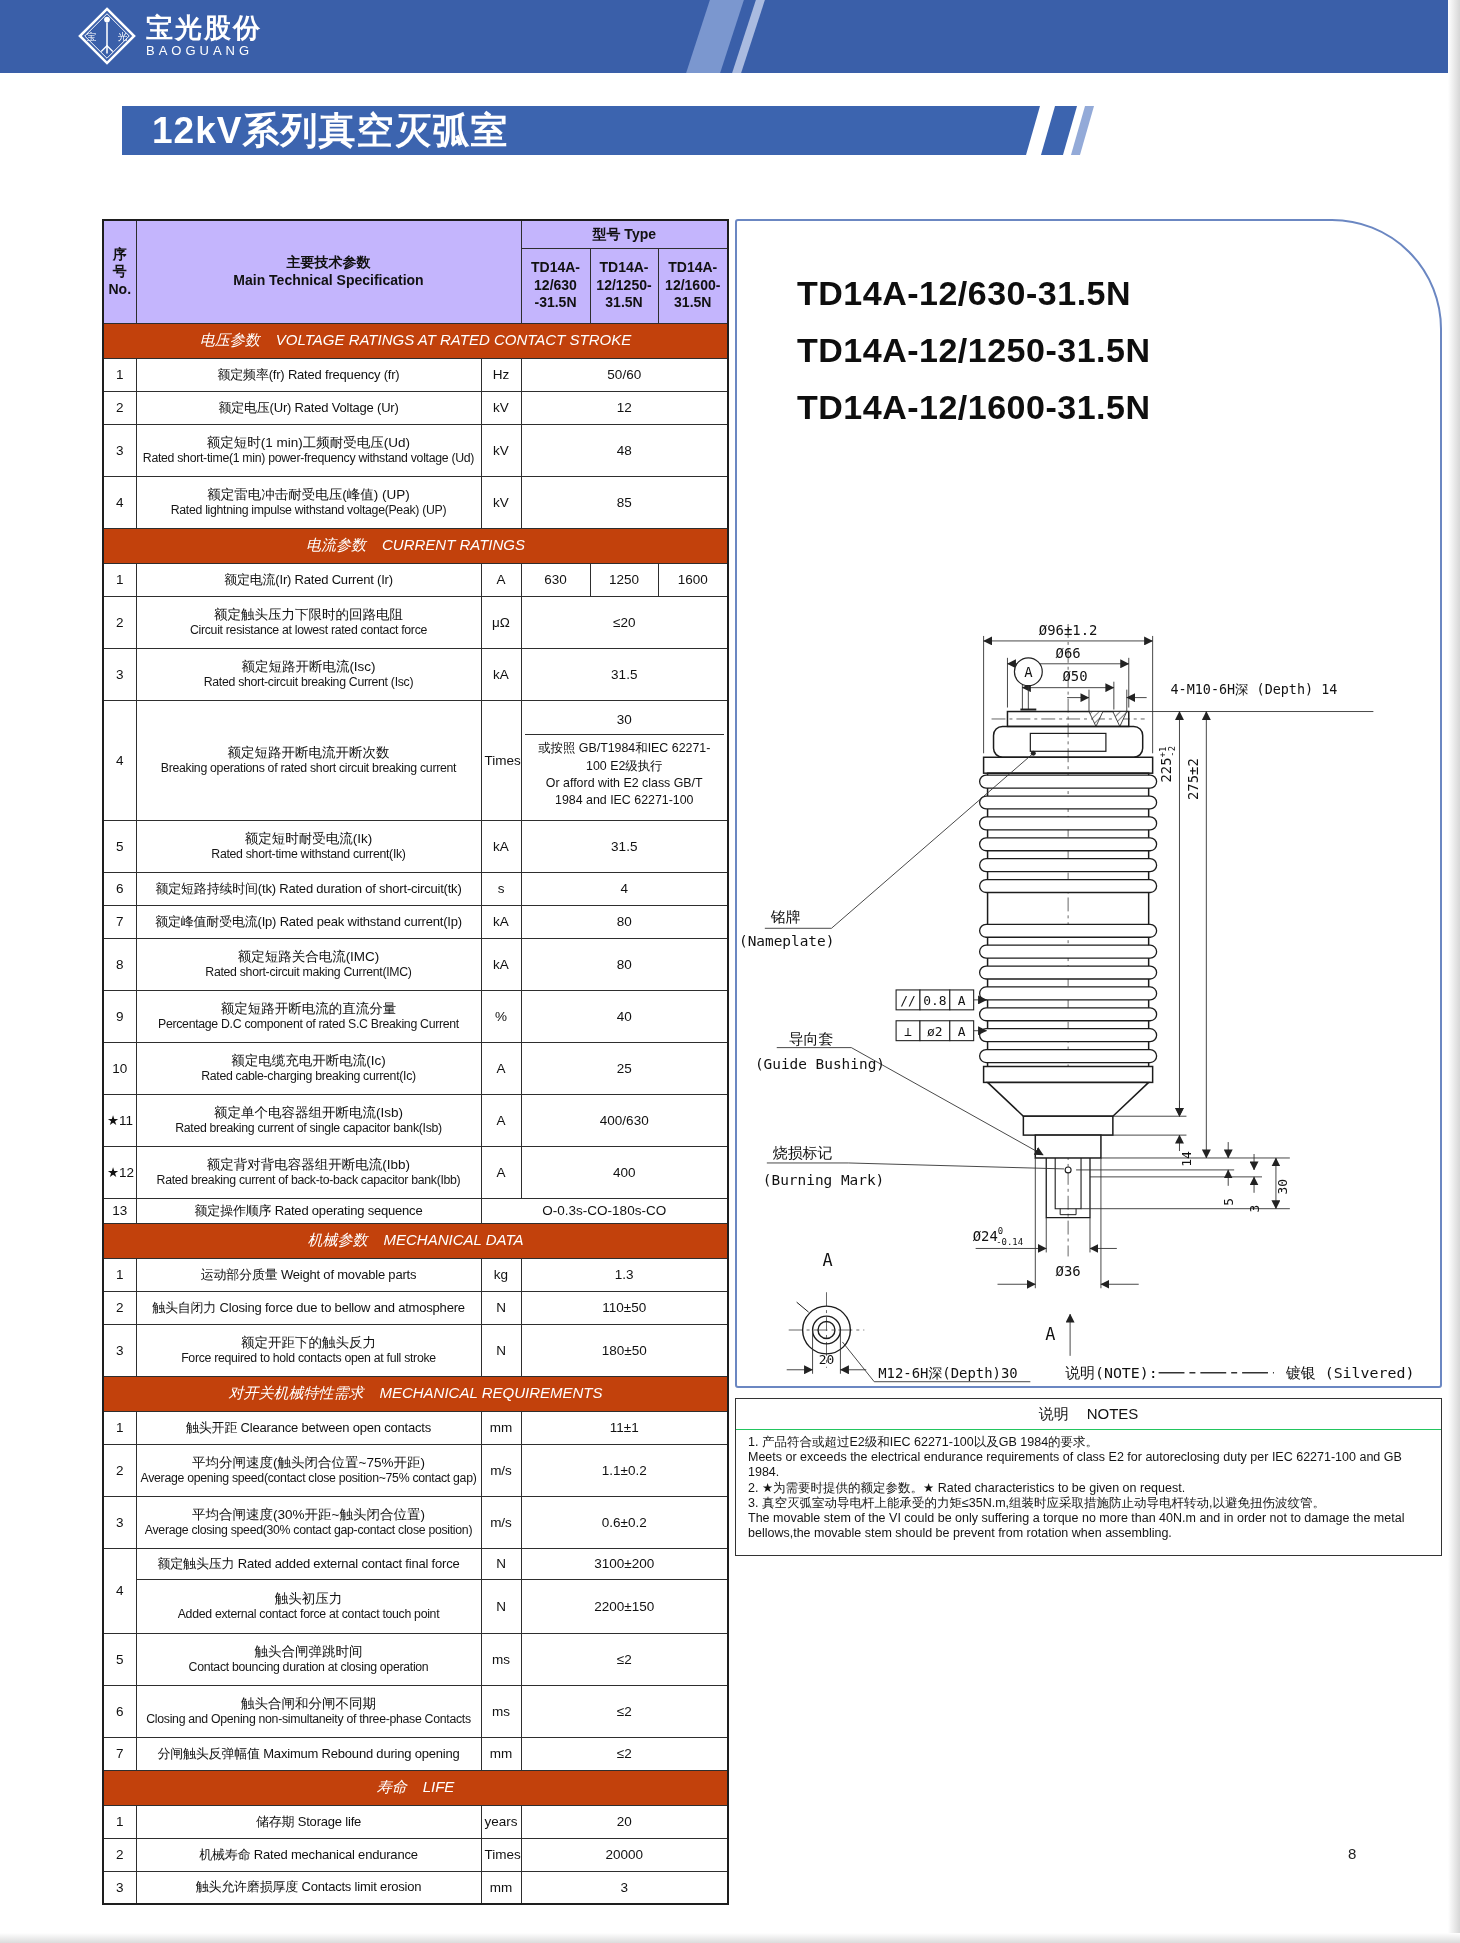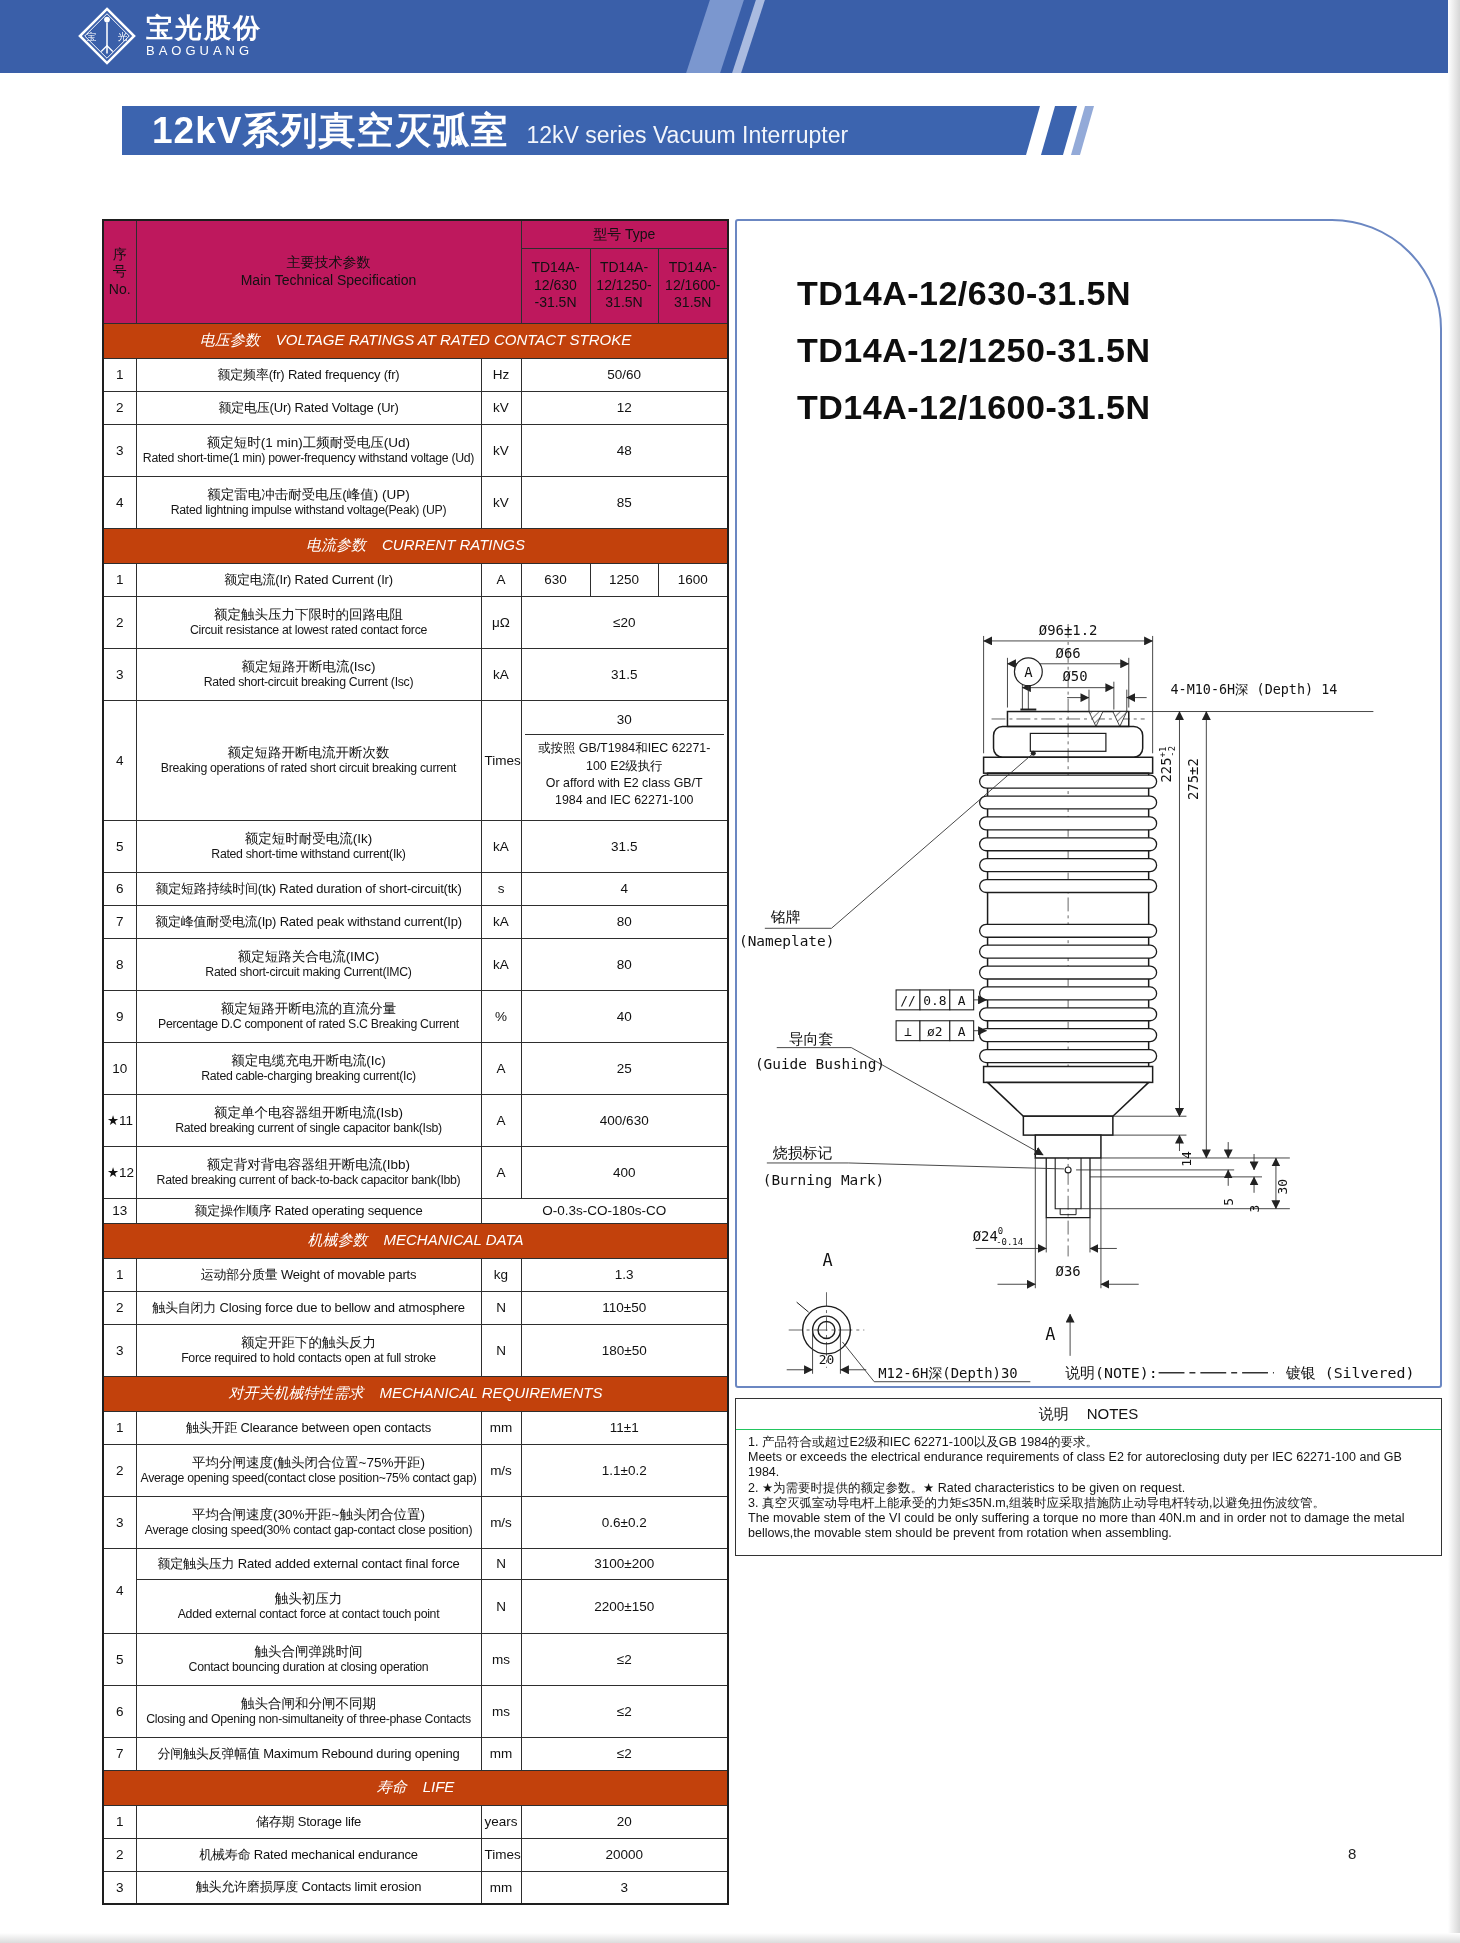--- a/index.html
+++ b/index.html
@@ -22,21 +22,21 @@
   .banner .t-cn{color:#fff;font-size:37px;font-weight:bold;line-height:49px;letter-spacing:1px;}
   .banner .t-en{color:#f2f5fb;font-size:23px;margin-left:18px;line-height:49px;}
   .banner-deco1{position:absolute;left:1048px;top:106px;width:22px;height:49px;background:#3c64af;transform:skewX(-16deg);}
   .banner-deco2{position:absolute;left:1078px;top:106px;width:9px;height:49px;background:#93aad8;transform:skewX(-16deg);}
 
   
   table.spec{position:absolute;left:102px;top:219px;width:625px;border-collapse:collapse;
              table-layout:fixed;border:2px solid #1e1e1e;}
   table.spec th,table.spec td{border:1px solid #2e2e2e;vertical-align:middle;text-align:center;
              padding:1px 3px;overflow:hidden;}
-  table.spec thead th{background:#be185d;font-weight:normal;font-size:14px;white-space:pre-line;line-height:1.25;}
+  table.spec thead th{background:#c4b5fd;font-weight:bold;font-size:14px;white-space:pre-line;line-height:1.25;}
   tr.secbar td{background:#c2410c;color:#fff;height:32px;font-size:15px;font-style:italic;}
   tr.secbar .bcn{margin-right:16px;}
   td.no-cell{font-size:13.5px;padding:0;}
   td.spec-cell{text-align:left;padding-left:8px;padding-right:2px;}
   .one{font-size:13px;white-space:nowrap;letter-spacing:-0.2px;}
   .cn{font-size:13.5px;line-height:1.3;}
   .en{font-size:12.3px;letter-spacing:-0.3px;line-height:1.25;color:#161616;}
   td.unit{font-size:13.5px;padding:0;margin-top:36px;}
   td.val{font-size:13.5px;}
   td.split{padding:0;}
@@ -85,21 +85,20 @@
       </svg>
       <div>
         <div class="logo-cn">宝光股份</div>
         <div class="logo-en">BAOGUANG</div>
       </div>
     </div>
   </div>
 
   <div class="banner">
     <span class="t-cn">12kV系列真空灭弧室</span>
-    <span class="t-en">12kV series Vacuum Interrupter</span>
   </div>
   <div class="banner-deco1"></div>
   <div class="banner-deco2"></div>
 
   <table class="spec">
     <colgroup>
         <col style="width:33px">
         <col style="width:345px">
         <col style="width:40px">
         <col style="width:69px">

